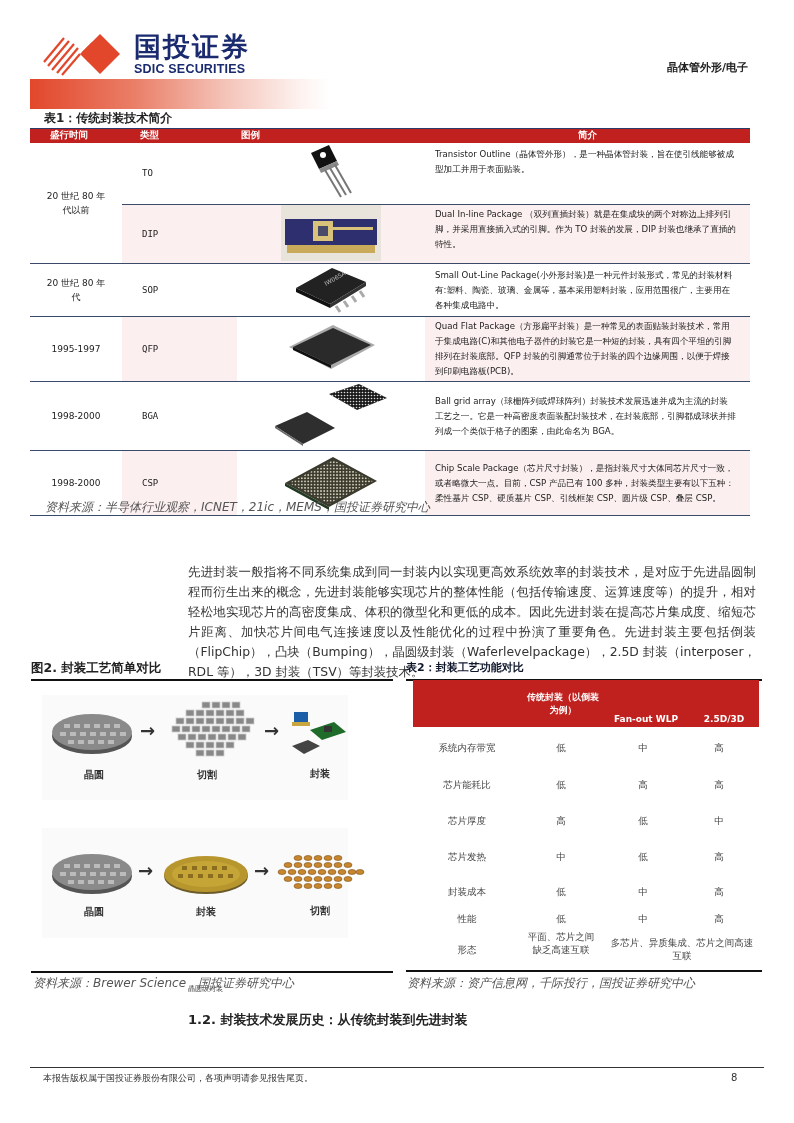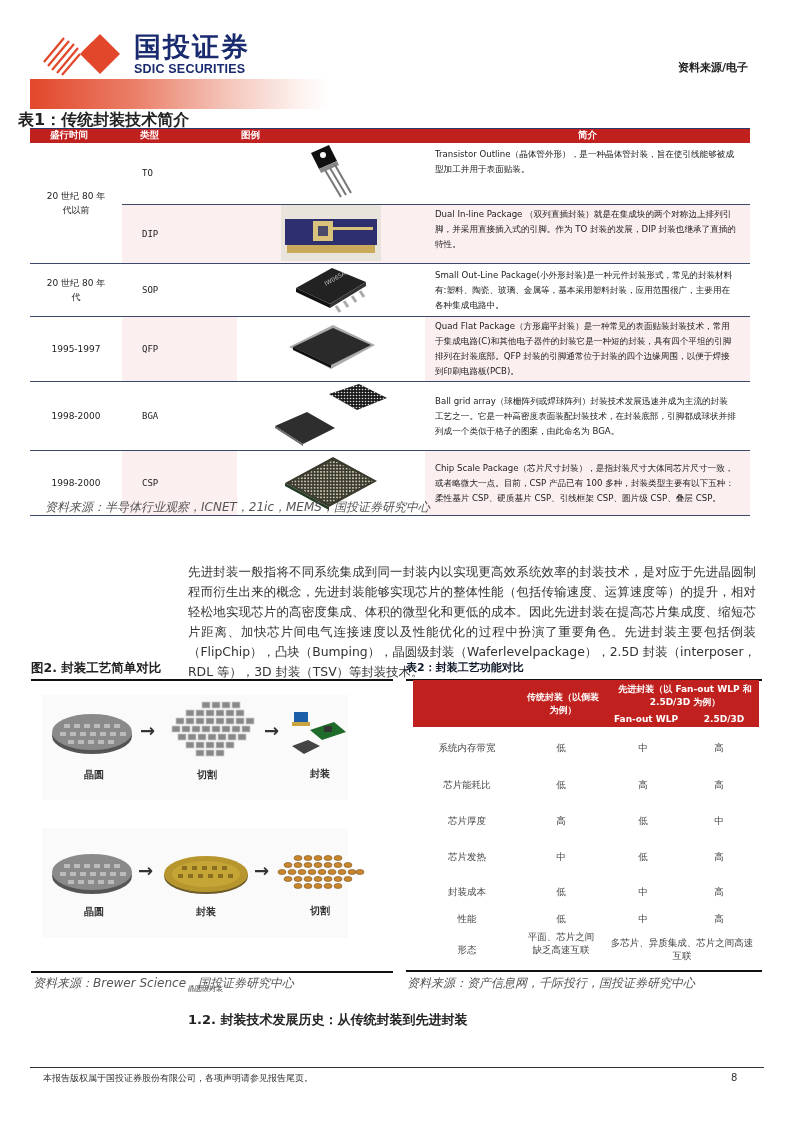--- a/index.html
+++ b/index.html
@@ -9,21 +9,21 @@
   
   .logo { position: absolute; left: 42px; top: 30px; width: 230px; height: 48px; }
   .logo-mark { position: absolute; left: 0; top: 2px; width: 80px; height: 44px; }
   .logo-cn { position: absolute; left: 92px; top: 2px; font-size: 27px; font-weight: bold; color: #1a2a6e; letter-spacing: 2px; line-height: 30px; }
   .logo-en { position: absolute; left: 92px; top: 32px; font-size: 12.5px; font-weight: bold; color: #1a2a6e; font-family: Liberation Sans, sans-serif; line-height: 14px; letter-spacing: 0.2px; }
   .header-right { position: absolute; right: 46px; top: 60px; font-size: 11px; font-weight: bold; color: #222; }
   .header-band { position: absolute; left: 30px; top: 79px; width: 300px; height: 30px;
     background: linear-gradient(to right, #e2472b 0%, #ea7f68 35%, #f4c3b8 65%, #fdf2ef 90%, #ffffff 100%); }
 
   
-  .t1-title { position: absolute; left: 18px; top: 110px; font-size: 16px; font-weight: bold; color: #222; }
+  .t1-title { position: absolute; left: 44px; top: 110px; font-size: 12px; font-weight: bold; color: #222; }
   .t1 { position: absolute; left: 30px; top: 128px; width: 720px; border-collapse: collapse; table-layout: fixed; }
   .t1 th { background: #c0201e; color: #fff; font-size: 9.5px; font-weight: bold; height: 14px; padding: 0 4px; border-top: 1.5px solid #2b3a6b; }
   .t1 td { font-size: 9px; border-bottom: 1px solid #3b4a6b; vertical-align: middle; }
   .t1 .pink td, .t1 td.pink { background: #fcefef; }
   .t1 td.time { text-align: center; background: #fff; line-height: 14px; }
   .t1 td.type { padding-left: 20px; font-family: "DejaVu Sans Mono", monospace; font-size: 9px; }
   .t1 td.img { text-align: center; padding: 0; }
   .t1 td.desc { padding: 2px 14px 2px 10px; line-height: 15px; font-size: 8.6px; }
   .src { position: absolute; font-size: 12px; font-style: italic; color: #555; }
 
@@ -64,21 +64,21 @@
       <line x1="10" y1="38" x2="32" y2="12"></line>
       <line x1="15" y1="41" x2="36" y2="16"></line>
       <line x1="20" y1="43" x2="38" y2="22"></line>
     </g>
     <polygon points="58,2 78,22 58,42 38,22" fill="#e2472b"></polygon>
     <polygon points="40,20 50,10 56,20 46,30" fill="#e2472b"></polygon>
   </svg>
   <div class="logo-cn">国投证券</div>
   <div class="logo-en">SDIC SECURITIES</div>
 </div>
-<div class="header-right">资料来源/电子</div>
+<div class="header-right">晶体管外形/电子</div>
 <div class="header-band"></div>
 
 <div class="t1-title">表1：传统封装技术简介</div>
 <table class="t1">
   <colgroup>
     <col style="width:92px">
       <col style="width:115px">
       <col style="width:188px">
       <col style="width:325px">
   </colgroup>
@@ -376,21 +376,20 @@
 <div class="f2-label" style="left:310px;top:904px">切割</div>
 <div class="f2-cap" style="left:188px;top:942px">晶圆级封装</div>
 
 <div class="f2-rule2"></div>
 <div class="src" style="left:33px;top:975px">资料来源：Brewer Science，国投证券研究中心</div>
 
 <div class="t2-title">表2：封装工艺功能对比</div>
 <div class="t2-rule"></div>
 <div class="t2-head">
   <div style="left:112px;top:11px;width:76px">传统封装（以倒装为例）</div>
-  <div style="left:198px;top:3px;width:148px">先进封装（以 Fan-out WLP 和 2.5D/3D 为例）</div>
   <div style="left:192px;top:33px;width:82px">Fan-out WLP</div>
   <div style="left:278px;top:33px;width:66px">2.5D/3D</div>
 </div>
 
 <div class="t2-row" style="top:742px">
   <span style="left:0;width:108px">系统内存带宽</span>
   <span style="left:120px;width:56px">低</span>
   <span style="left:202px;width:56px">中</span>
   <span style="left:278px;width:56px">高</span>
 </div>

